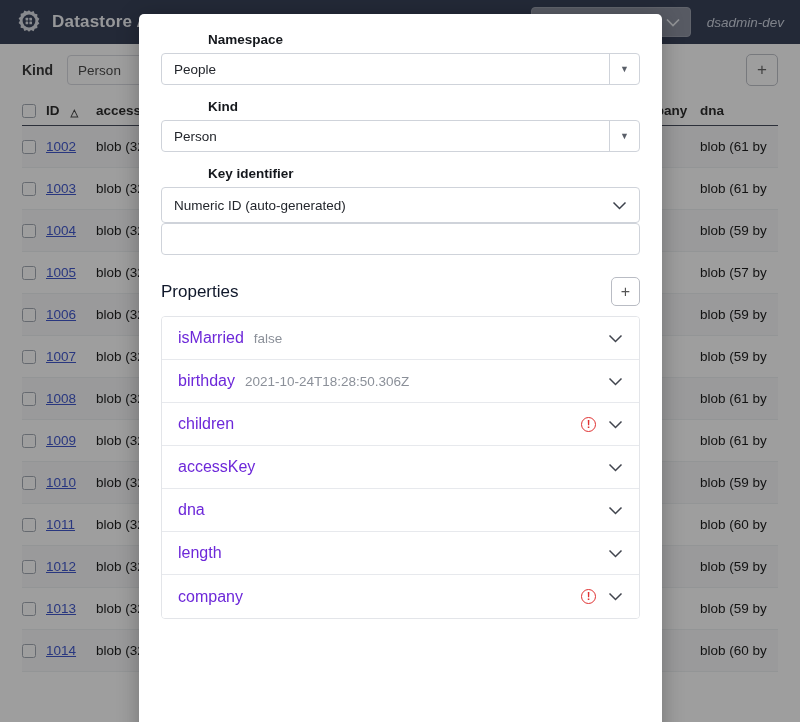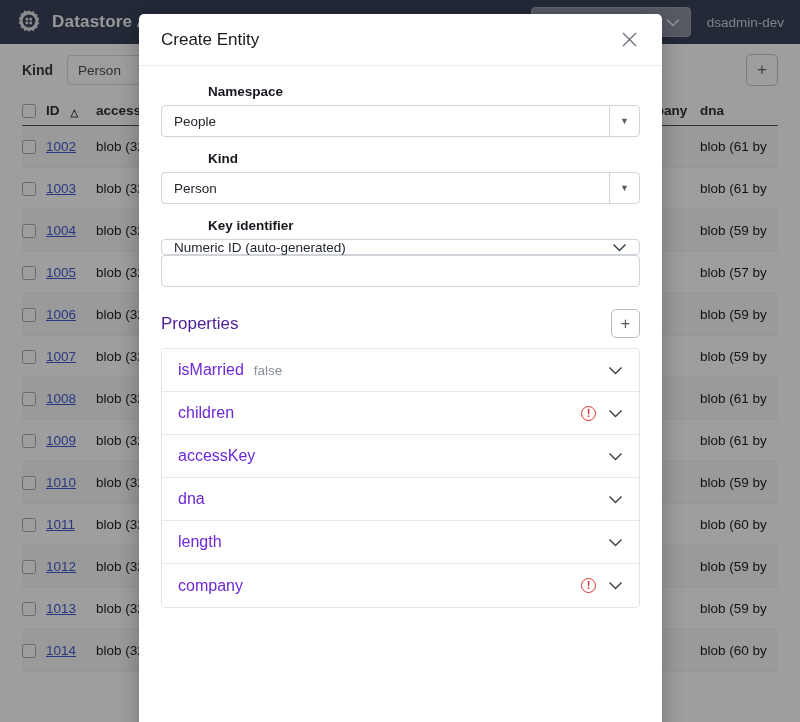--- a/index.html
+++ b/index.html
@@ -50,21 +50,21 @@
     background: #7e8494;
     border: 1px solid #8e94a3;
     border-radius: 4px;
     display: flex; align-items: center;
     padding: 0 10px;
     font-size: 14px;
     color: #ffffff;
     position: relative;
   }
   .ns-select .chev { margin-left: auto; }
-  .user-name { font-size: 13.5px; color: #c6cddb; white-space: nowrap; }
+  .user-name { font-size: 13.5px; color: #c6cddb; white-space: nowrap; font-style: italic; }
 
   
   .toolbar {
     height: 52px;
     display: flex; align-items: center;
     padding: 0 22px;
     gap: 14px;
   }
   .toolbar-label { font-size: 14px; font-weight: 700; color: #222; }
   .kind-select {
@@ -171,39 +171,39 @@
     padding: 0 12px;
     font-size: 13.5px; color: #23262c;
   }
   .combo-btn {
     flex: 0 0 30px;
     border-left: 1px solid #cfd3da;
     display: flex; align-items: center; justify-content: center;
     color: #5a5f69; font-size: 9px;
   }
   .sel {
-    height: 16px;
+    height: 36px;
     border: 1px solid #cfd3da; border-radius: 4px;
     display: flex; align-items: center;
     padding: 0 12px;
     font-size: 13.5px; color: #23262c;
     background: #fff;
   }
   .sel .chev2 { margin-left: auto; color: #3c414b; }
   .txtinput {
     height: 32px;
     border: 1px solid #cfd3da; border-radius: 4px;
     background: #fff;
   }
 
   .props-head {
     display: flex; align-items: center;
     margin: 22px 0 10px 0;
   }
-  .props-title { font-size: 17px; color: #4c1d95; }
+  .props-title { font-size: 17px; color: #0f172a; }
   .props-add {
     margin-left: auto;
     width: 29px; height: 29px;
     border: 1px solid #b9bcc4; border-radius: 5px;
     display: flex; align-items: center; justify-content: center;
     font-size: 16px; color: #555; background: #fff;
   }
 
   .props-list {
     border: 1px solid #e3e5e9;
@@ -387,28 +387,20 @@
           <div class="c-dna">blob (60 by</div>
         </div>
       </div>
   </div>
 </div>
 
 <div id="overlay"></div>
 
 <div id="modal">
 
-  <div class="modal-head">
-    <span class="modal-title">Create Entity</span>
-    <span class="close-x">
-      <svg width="17" height="17" viewBox="0 0 17 17">
-          <path d="M2 2 15 15M15 2 2 15" stroke="#6c707a" stroke-width="1.4" fill="none"></path>
-        </svg>
-    </span>
-  </div>
 
   <div class="modal-body">
 
     <div class="f-label">
       <span>Namespace</span>
     </div>
     <div class="combo">
       <div class="combo-input">People</div>
       <div class="combo-btn">
         <span>▼</span>
@@ -452,20 +444,31 @@
           <span class="prop-val">false</span>
           <span class="prop-right">
             <span class="chev3">
               <svg width="15" height="9" viewBox="0 0 15 9">
                 <path d="M1.5 1.5 7.5 7.5 13.5 1.5" stroke="#41454e" stroke-width="1.5" fill="none"></path>
               </svg>
             </span>
           </span>
         </div>
         <div class="prop-row">
+          <span class="prop-name">birthday</span>
+          <span class="prop-val">2021-10-24T18:28:50.306Z</span>
+          <span class="prop-right">
+            <span class="chev3">
+              <svg width="15" height="9" viewBox="0 0 15 9">
+                <path d="M1.5 1.5 7.5 7.5 13.5 1.5" stroke="#41454e" stroke-width="1.5" fill="none"></path>
+              </svg>
+            </span>
+          </span>
+        </div>
+        <div class="prop-row">
           <span class="prop-name">children</span>
           <span class="prop-right">
             <span class="err-ico">!</span>
             <span class="chev3">
               <svg width="15" height="9" viewBox="0 0 15 9">
                 <path d="M1.5 1.5 7.5 7.5 13.5 1.5" stroke="#41454e" stroke-width="1.5" fill="none"></path>
               </svg>
             </span>
           </span>
         </div>

